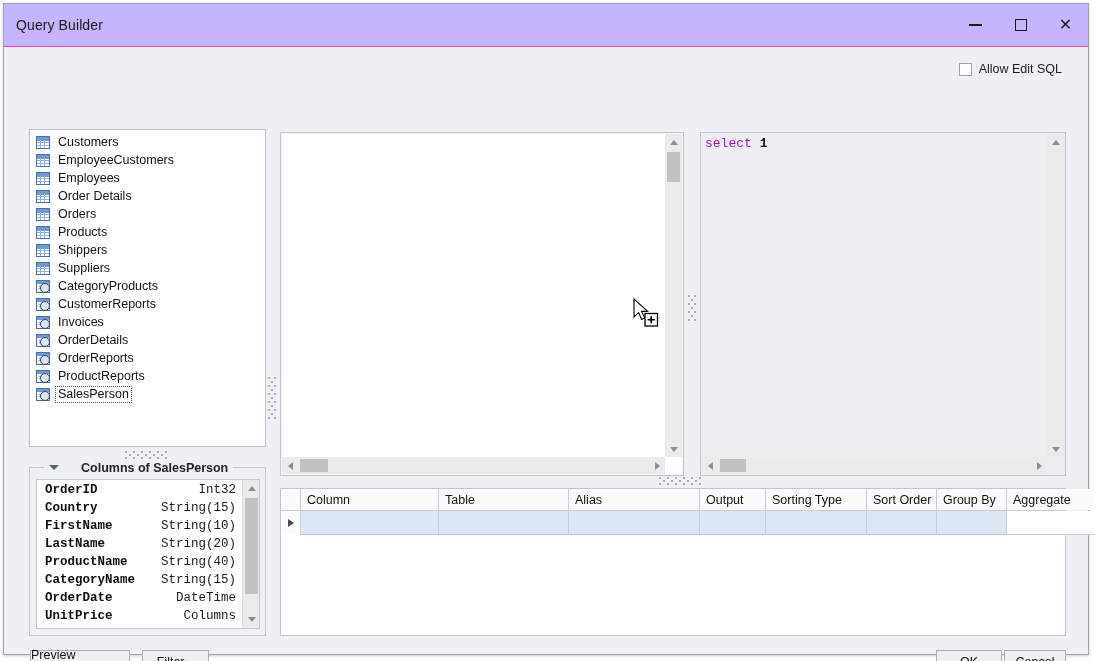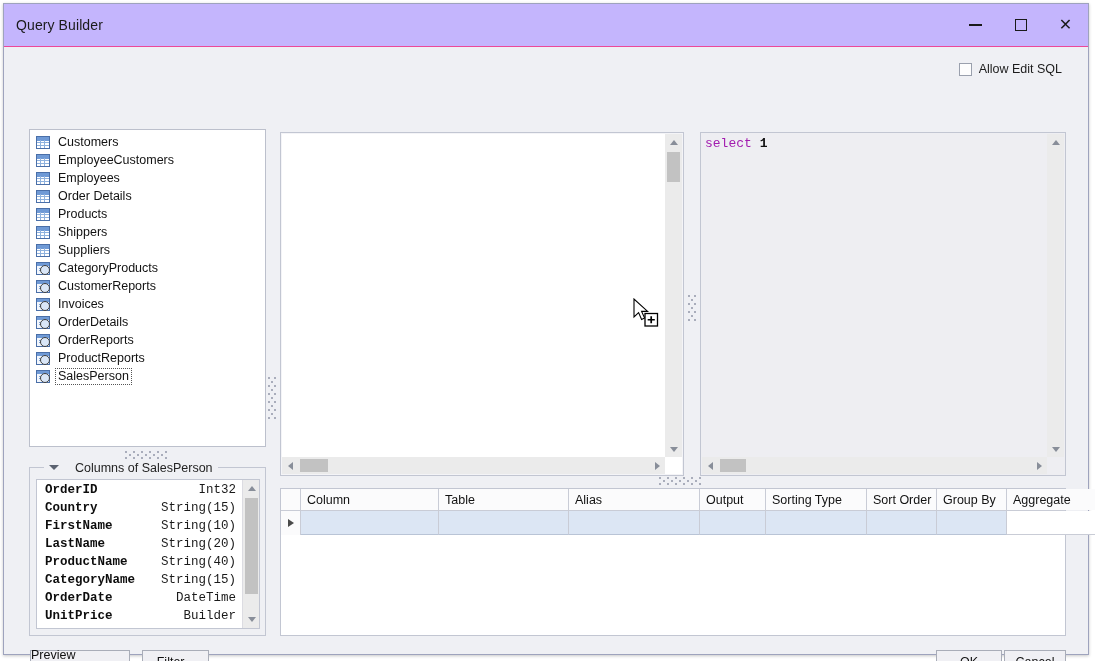--- a/index.html
+++ b/index.html
@@ -122,22 +122,22 @@
   #columns-group {
     position: absolute; left: 0; top: 338px;
     width: 237px; height: 169px;
     border: 1px solid #c2c6d2;
     background: #eff0f4;
   }
   #columns-caption {
     position: absolute; left: 14px; top: -8px;
     height: 15px; background: #eff0f4;
     padding: 0 5px;
-    display: flex; align-items: center; gap: 16px;
-    font-size: 12.5px; color: #242424;
+    display: flex; align-items: center; gap: 22px;
+    font-size: 12.5px; color: #242424; font-weight: bold;
   }
   .caret-down {
     width: 0; height: 0;
     border-left: 5px solid transparent;
     border-right: 5px solid transparent;
     border-top: 5px solid #5b6270;
   }
   #columns-list {
     position: absolute; left: 6px; top: 11px;
     width: 224px; height: 150px;
@@ -338,20 +338,24 @@
             <span class="ico ico-table"></span>
             <span class="tbl-label-wrap">EmployeeCustomers</span>
           </div>
           <div class="tbl-item">
             <span class="ico ico-table"></span>
             <span class="tbl-label-wrap">Employees</span>
           </div>
           <div class="tbl-item">
             <span class="ico ico-table"></span>
             <span class="tbl-label-wrap">Order Details</span>
+          </div>
+          <div class="tbl-item">
+            <span class="ico ico-table"></span>
+            <span class="tbl-label-wrap">Orders</span>
           </div>
           <div class="tbl-item">
             <span class="ico ico-table"></span>
             <span class="tbl-label-wrap">Products</span>
           </div>
           <div class="tbl-item">
             <span class="ico ico-table"></span>
             <span class="tbl-label-wrap">Shippers</span>
           </div>
           <div class="tbl-item">
@@ -438,21 +442,21 @@
               <div class="col-row">
                 <span class="col-name">CategoryName</span>
                 <span class="col-type">String(15)</span>
               </div>
               <div class="col-row">
                 <span class="col-name">OrderDate</span>
                 <span class="col-type">DateTime</span>
               </div>
               <div class="col-row">
                 <span class="col-name">UnitPrice</span>
-                <span class="col-type">Builder</span>
+                <span class="col-type">Columns</span>
               </div>
             </div>
           <div class="vsb">
             <div class="vsb-up">
                 <span class="ar-u"></span>
               </div>
             <div class="vsb-thumb" style="top:18px;height:96px;"></div>
             <div class="vsb-dn">
                 <span class="ar-d"></span>
               </div>

